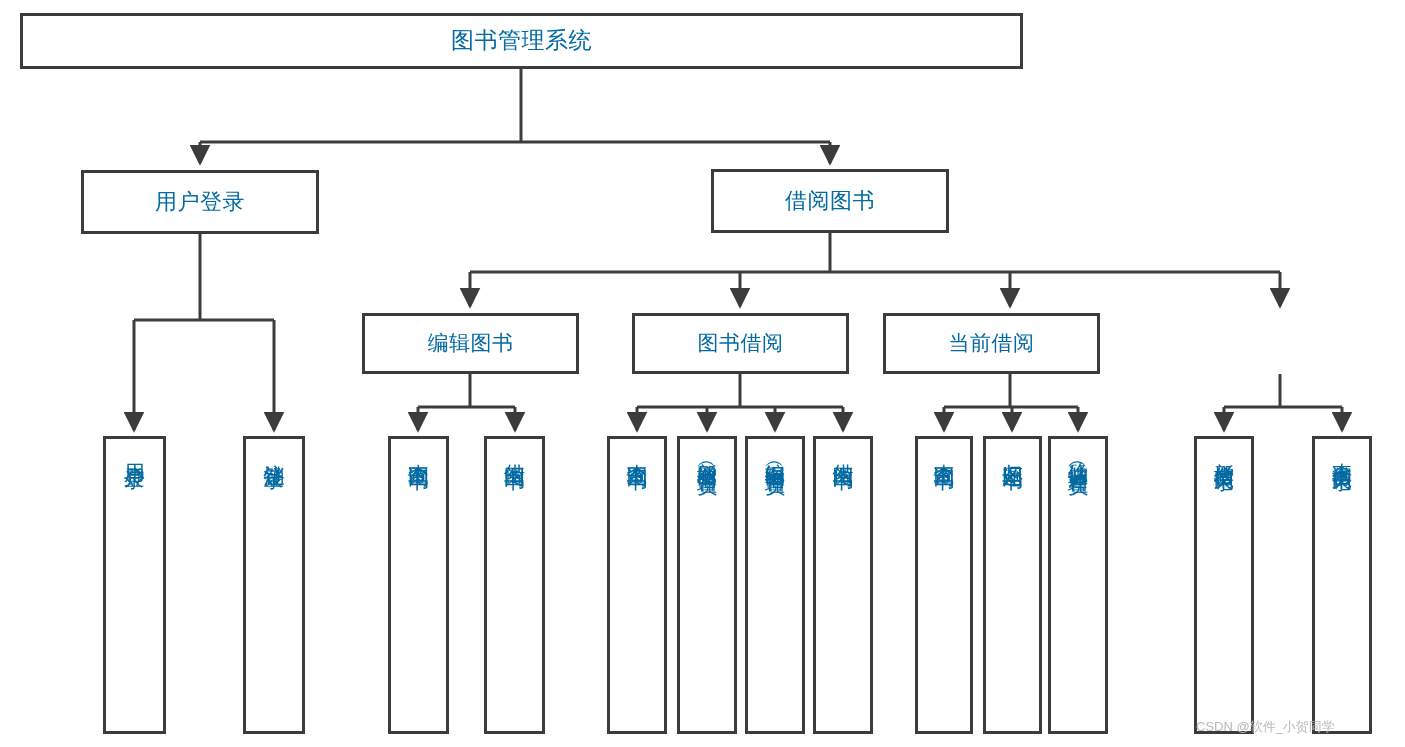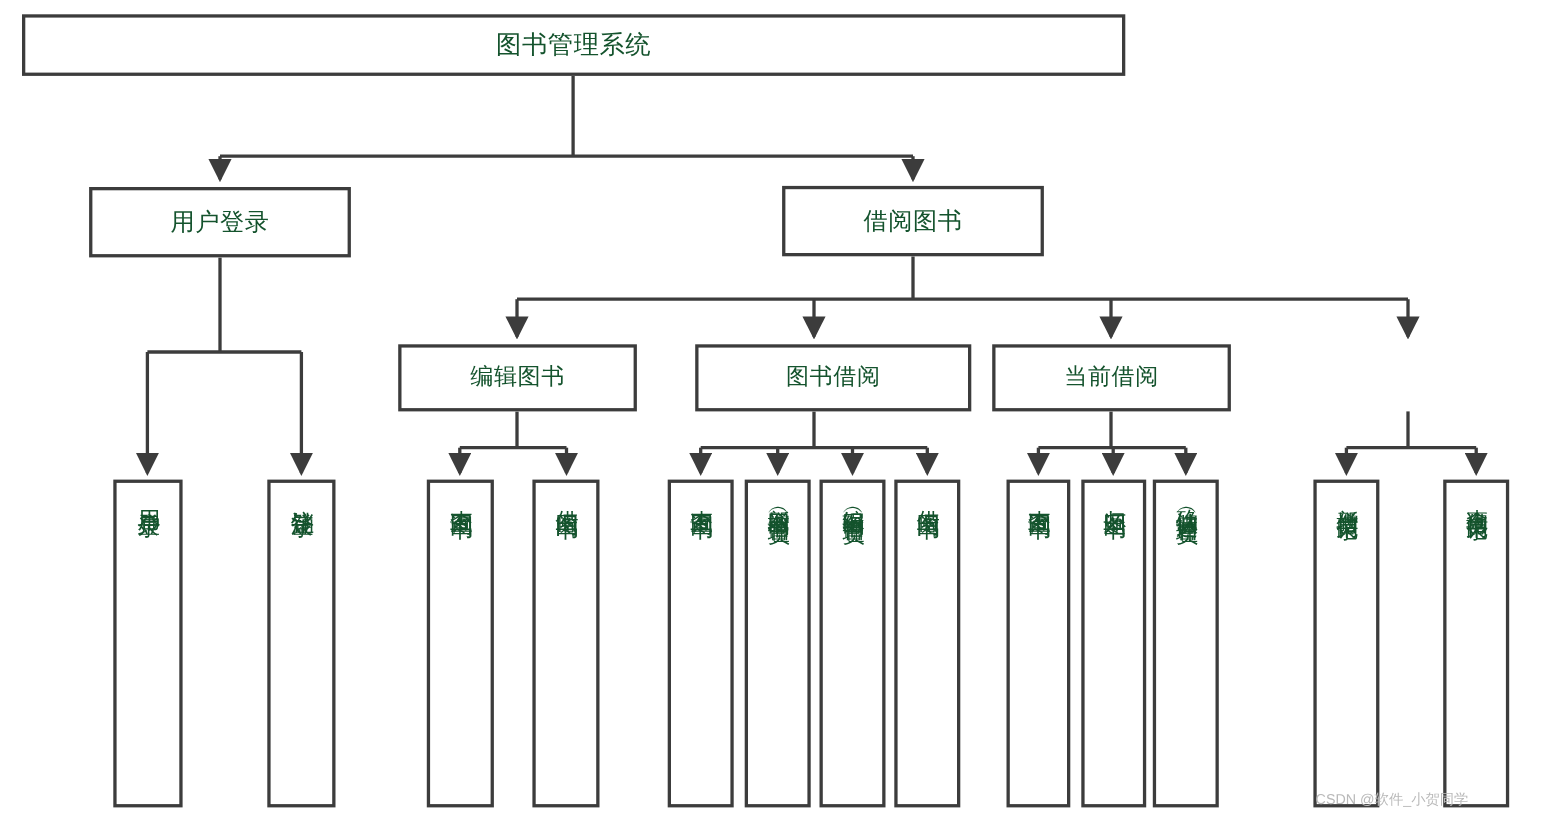--- a/index.html
+++ b/index.html
@@ -25,21 +25,21 @@
     height: 747px;
   }
   .node-box {
     position: absolute;
     box-sizing: border-box;
     border: 3px solid #3c3c3c;
     background: #ffffff;
     display: flex;
     align-items: center;
     justify-content: center;
-    color: #14532d;
+    color: #0369a1;
   }
   .node-label {
     display: block;
     text-align: center;
     line-height: 1.18;
     letter-spacing: 0.5px;
   }
   .node-root .node-label { font-size: 23px; }
   .node-l1 .node-label { font-size: 22px; }
   .node-l2 .node-label { font-size: 21px; }
@@ -127,24 +127,24 @@
   <div class="node-box node-l1" style="left: 81px; top: 170px; width: 238px; height: 64px;">
     <span class="node-label">用户登录</span>
   </div>
   <div class="node-box node-l1" style="left: 711px; top: 169px; width: 238px; height: 64px;">
     <span class="node-label">借阅图书</span>
   </div>
 
   <div class="node-box node-l2" style="left: 362px; top: 313px; width: 217px; height: 61px;">
     <span class="node-label">编辑图书</span>
   </div>
-  <div class="node-box node-l2" style="left: 632px; top: 313px; width: 251px; height: 61px;">
+  <div class="node-box node-l2" style="left: 632px; top: 313px; width: 217px; height: 61px;">
     <span class="node-label">图书借阅</span>
   </div>
-  <div class="node-box node-l2" style="left: 902px; top: 313px; width: 217px; height: 61px;">
+  <div class="node-box node-l2" style="left: 883px; top: 313px; width: 217px; height: 61px;">
     <span class="node-label">当前借阅</span>
   </div>
 
   <div class="node-box node-leaf" style="left: 103px; top: 436px; width: 63px; height: 298px;">
     <span class="node-label">用户登录</span>
   </div>
   <div class="node-box node-leaf" style="left: 243px; top: 436px; width: 62px; height: 298px;">
     <span class="node-label">注销登录</span>
   </div>
   <div class="node-box node-leaf" style="left: 388px; top: 436px; width: 61px; height: 298px;">

